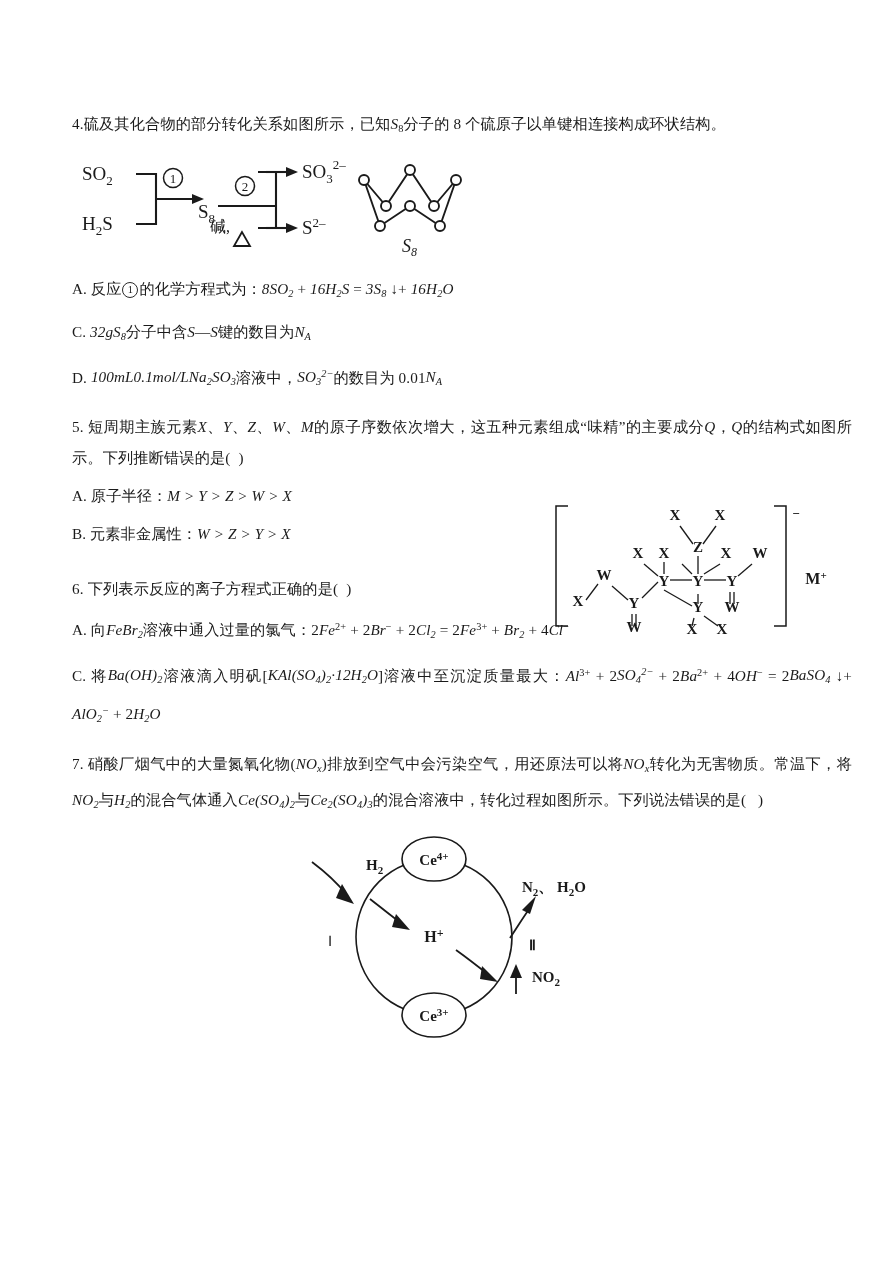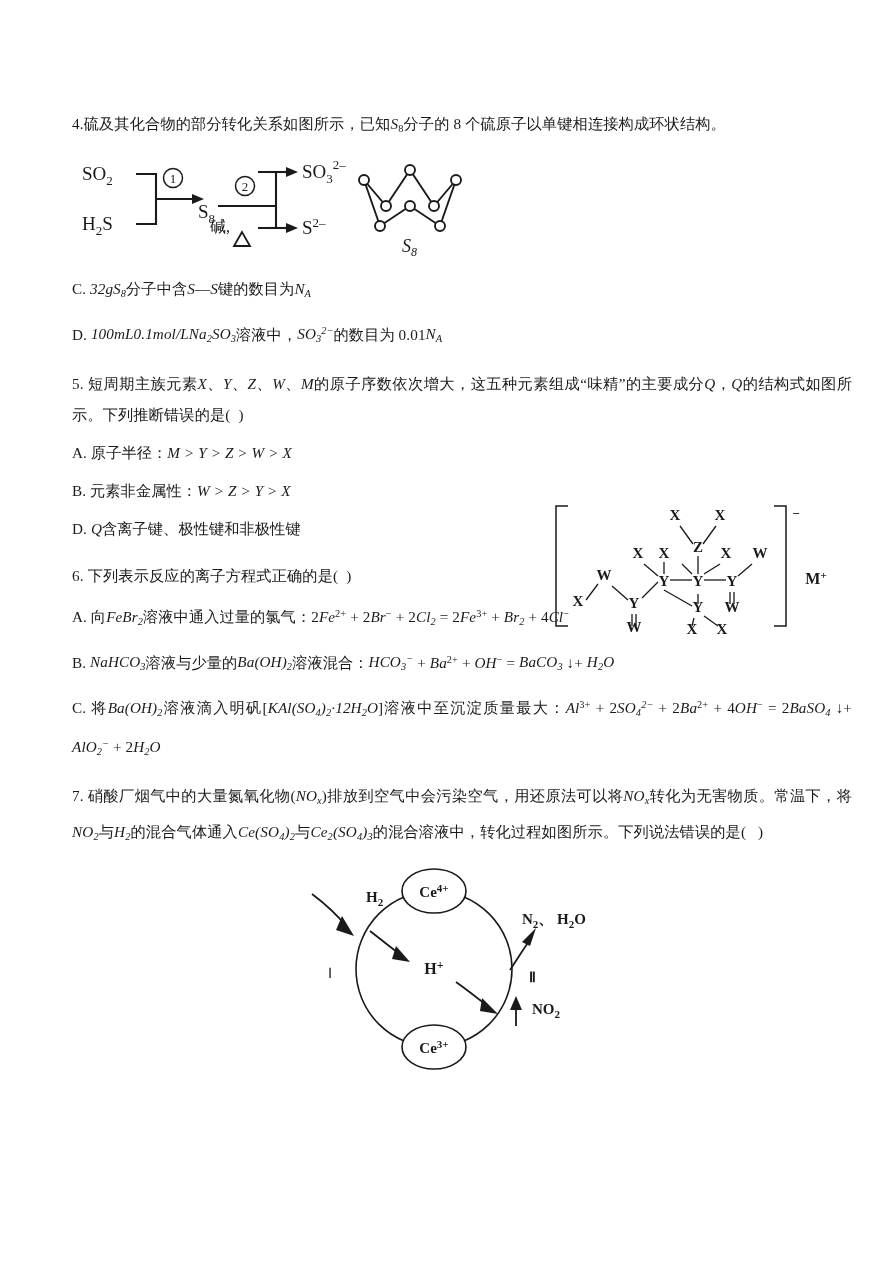--- a/index.html
+++ b/index.html
@@ -151,39 +151,39 @@
           <circle cx="60" cy="52" r="5"></circle>
           <circle cx="30" cy="72" r="5"></circle>
           <circle cx="90" cy="72" r="5"></circle>
         </g>
         <text x="52" y="98" font-size="18" fill="#1a1a1a" font-style="italic" font-family="Liberation Serif, serif">S<tspan font-size="12" dy="4">8</tspan></text>
       </svg>
     </div>
 
 
     <div class="opt">
+      A.&nbsp;反应<span class="circnum">1</span>的化学方程式为：<i>8SO<sub>2</sub></i> + <i>16H<sub>2</sub>S</i> = <i>3S<sub>8</sub></i> ↓+ <i>16H<sub>2</sub>O</i>
+    </div>
+    <div class="opt">
       C.&nbsp;<i>32gS<sub>8</sub></i>分子中含<i>S</i>—<i>S</i>键的数目为<i>N<sub>A</sub></i>
     </div>
     <div class="opt">
       D.&nbsp;<i>100mL0.1mol/LNa<sub>2</sub>SO<sub>3</sub></i>溶液中，<i>SO<sub>3</sub><sup>2−</sup></i>的数目为 0.01<i>N<sub>A</sub></i>
     </div>
   </div>
 
   <div class="q-block" style="margin-top:14px;">
     <div class="q-stem">
       5.&nbsp;短周期主族元素<i>X</i>、<i>Y</i>、<i>Z</i>、<i>W</i>、<i>M</i>的原子序数依次增大，这五种元素组成“味精”的主要成分<i>Q</i>，<i>Q</i>的结构式如图所示。下列推断错误的是(&nbsp;&nbsp;)
     </div>
     <div class="opt">
       A.&nbsp;原子半径：<i>M &gt; Y &gt; Z &gt; W &gt; X</i>
     </div>
     <div class="opt">
       B.&nbsp;元素非金属性：<i>W &gt; Z &gt; Y &gt; X</i>
-    </div>
-    <div class="opt">
-      D.&nbsp;<i>Q</i>含离子键、极性键和非极性键
     </div>
   </div>
 
   <div class="fig-q">
     <svg width="310" height="140" viewBox="0 0 310 140">
       <g stroke="#1a1a1a" stroke-width="1.5" fill="none">
 
         <path d="M26 10 H14 V130 H26"></path>
         <path d="M232 10 H244 V130 H232"></path>
       </g>
@@ -240,29 +240,26 @@
         <path d="M188 96 L188 108"></path>
         <path d="M192 96 L192 108"></path>
 
         <path d="M156 98 L156 108"></path>
         <path d="M152 122 L150 130"></path>
         <path d="M162 120 L176 130"></path>
       </g>
     </svg>
   </div>
 
-  <div class="q-block" style="margin-top:16px;">
+  <div class="q-block" style="margin-top:24px;">
     <div class="q-stem">
       6.&nbsp;下列表示反应的离子方程式正确的是(&nbsp;&nbsp;)
     </div>
     <div class="opt">
       A.&nbsp;向<i>FeBr<sub>2</sub></i>溶液中通入过量的氯气：2<i>Fe</i><sup>2+</sup> + 2<i>Br</i><sup>−</sup> + 2<i>Cl<sub>2</sub></i> = 2<i>Fe</i><sup>3+</sup> + <i>Br<sub>2</sub></i> + 4<i>Cl</i><sup>−</sup>
-    </div>
-    <div class="opt">
-      B.&nbsp;<i>NaHCO<sub>3</sub></i>溶液与少量的<i>Ba(OH)<sub>2</sub></i>溶液混合：<i>HCO<sub>3</sub><sup>−</sup></i> + <i>Ba</i><sup>2+</sup> + <i>OH</i><sup>−</sup> = <i>BaCO<sub>3</sub></i> ↓+ <i>H<sub>2</sub>O</i>
     </div>
     <div class="opt">
       C.&nbsp;将<i>Ba(OH)<sub>2</sub></i>溶液滴入明矾[<i>KAl(SO<sub>4</sub>)<sub>2</sub>·12H<sub>2</sub>O</i>]溶液中至沉淀质量最大：<i>Al</i><sup>3+</sup> + 2<i>SO<sub>4</sub><sup>2−</sup></i> + 2<i>Ba</i><sup>2+</sup> + 4<i>OH</i><sup>−</sup> = 2<i>BaSO<sub>4</sub></i> ↓+ <i>AlO<sub>2</sub><sup>−</sup></i> + 2<i>H<sub>2</sub>O</i>
     </div>
   </div>
 
   <div class="q-block" style="margin-top:14px;">
     <div class="q-stem">
       7.&nbsp;硝酸厂烟气中的大量氮氧化物(<i>NO<sub>x</sub></i>)排放到空气中会污染空气，用还原法可以将<i>NO<sub>x</sub></i>转化为无害物质。常温下，将<i>NO<sub>2</sub></i>与<i>H<sub>2</sub></i>的混合气体通入<i>Ce(SO<sub>4</sub>)<sub>2</sub></i>与<i>Ce<sub>2</sub>(SO<sub>4</sub>)<sub>3</sub></i>的混合溶液中，转化过程如图所示。下列说法错误的是(&nbsp;&nbsp;&nbsp;)
     </div>

